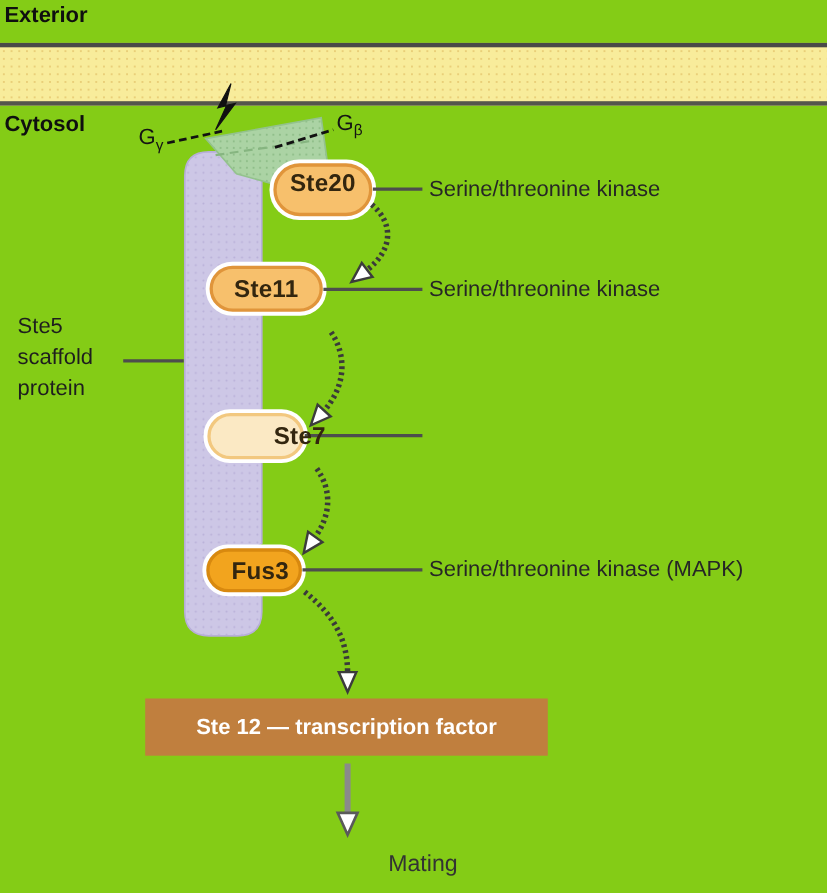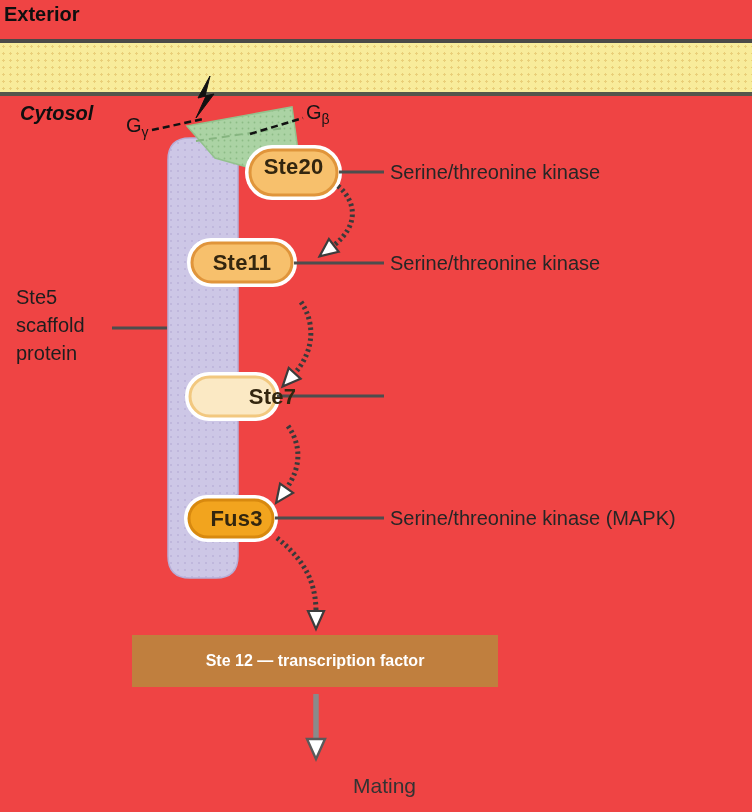--- a/index.html
+++ b/index.html
@@ -1,33 +1,33 @@
 <!DOCTYPE html>
 <html><head>
 <meta charset="utf-8">
 <style>
   html,body{margin:0;padding:0;background:#ffffff;}
   #canvas{
-    position:relative;width:752px;height:812px;background:#ef4444;overflow:hidden;
+    position:relative;width:752px;height:812px;background:#84cc16;overflow:hidden;
     font-family:"Liberation Sans","DejaVu Sans",sans-serif;
   }
   .abs{position:absolute;}
   
   #membrane{
     left:0;top:39px;width:752px;height:49px;
     background-color:#f8ec9b;
     background-image:radial-gradient(#e9cf79 1px, rgba(0,0,0,0) 1.3px);
     background-size:7px 7px;
     border-top:4px solid #4a4a48;
     border-bottom:4px solid #55564c;
   }
   
   .compartment{font-weight:bold;font-size:20px;color:#0f0f0f;}
   #exterior-label{left:4px;top:3px;}
-  #cytosol-label{left:20px;top:102px;font-style:italic;}
+  #cytosol-label{left:4px;top:102px;}
   
   .glabel{font-size:20px;color:#141414;}
   .glabel .gsub{font-size:14px;position:relative;top:5px;}
   #g-gamma-label{left:126px;top:114px;}
   #g-beta-label{left:306px;top:101px;}
   
   #scaffold-label{
     left:16px;top:283px;font-size:20px;line-height:28px;color:#1e1e1e;
     white-space:pre-line;
   }
@@ -44,21 +44,21 @@
   .annotation{font-size:20px;color:#262626;height:26px;display:flex;align-items:center;}
   #annot-0{left:390px;top:159px;}
   #annot-1{left:390px;top:250px;}
   #annot-2{left:390px;top:383px;}
   #annot-3{left:390px;top:505px;}
   
   #ste12-box{
     left:132px;top:635px;width:366px;height:52px;
     background:#c07f3e;
     display:flex;align-items:center;justify-content:center;
-    font-weight:bold;font-size:16px;color:#ffffff;
+    font-weight:bold;font-size:20px;color:#ffffff;
   }
   
   #mating-label{
     left:216px;top:774px;width:200px;text-align:right;
     font-size:21px;color:#333333;
   }
   svg{position:absolute;left:0;top:0;}
 </style>
 </head>
 <body>

